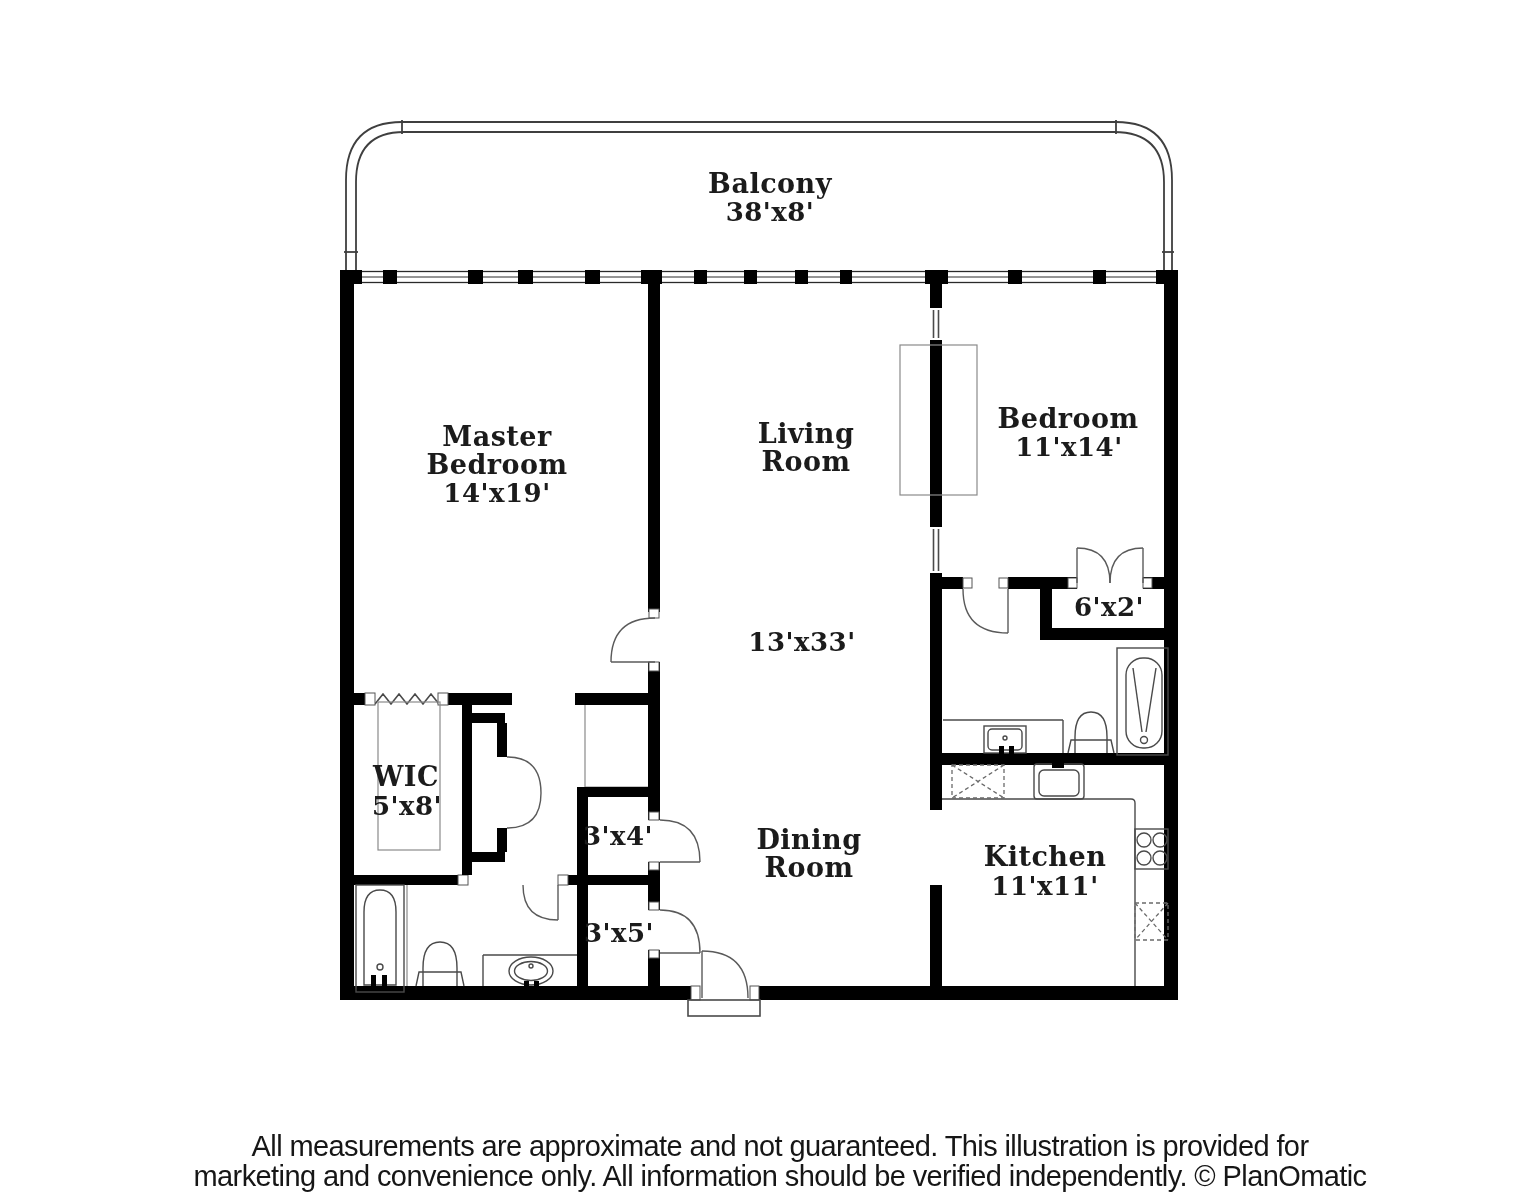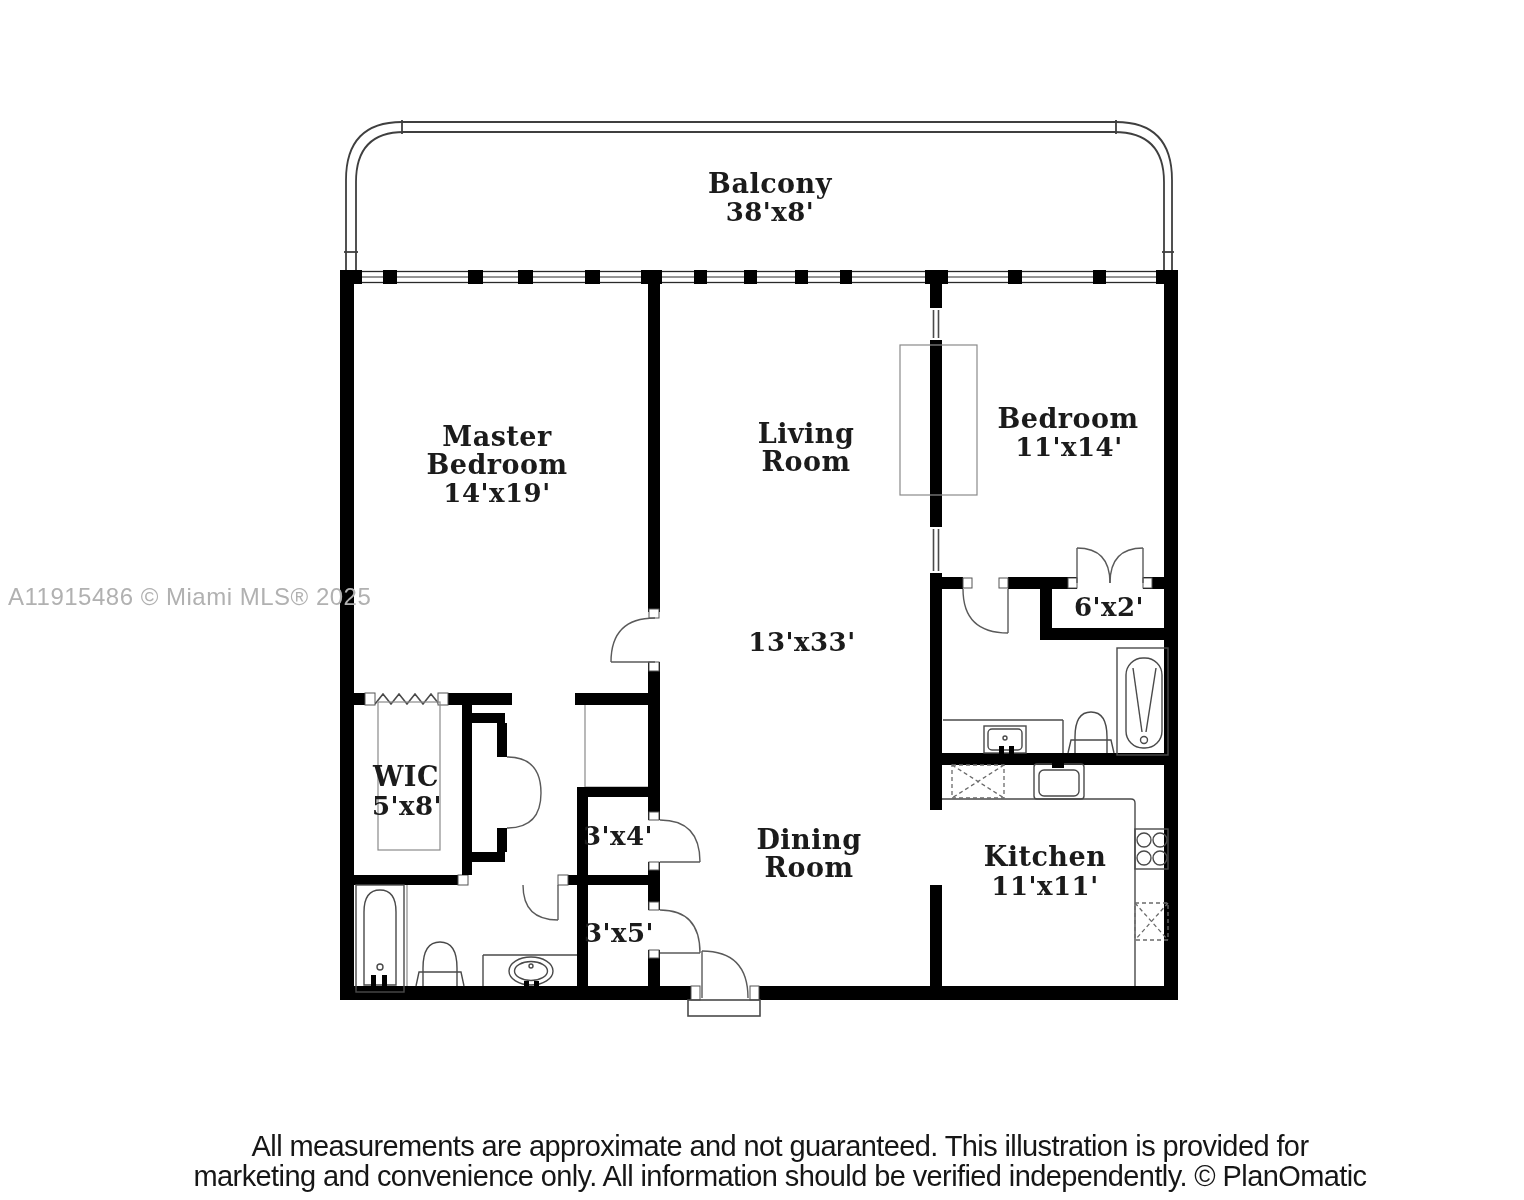--- a/index.html
+++ b/index.html
@@ -287,20 +287,19 @@
     <text class="dim-label" x="619" y="942">3'x5'</text>
 
     <text class="room-label" x="809" y="849">Dining</text>
     <text class="room-label" x="809" y="877">Room</text>
 
     <text class="room-label" x="1045" y="866">Kitchen</text>
     <text class="dim-label" x="1045" y="895">11'x11'</text>
   </g>
 </svg>
 
-  <div class="watermark">A11915486 © Miami MLS® 2025</div>
 
   <div class="disclaimer">
     <div>All measurements are approximate and not guaranteed. This illustration is provided for</div>
     <div>marketing and convenience only. All information should be verified independently. © PlanOmatic</div>
   </div>
 
 </div>
 
 </body></html>

